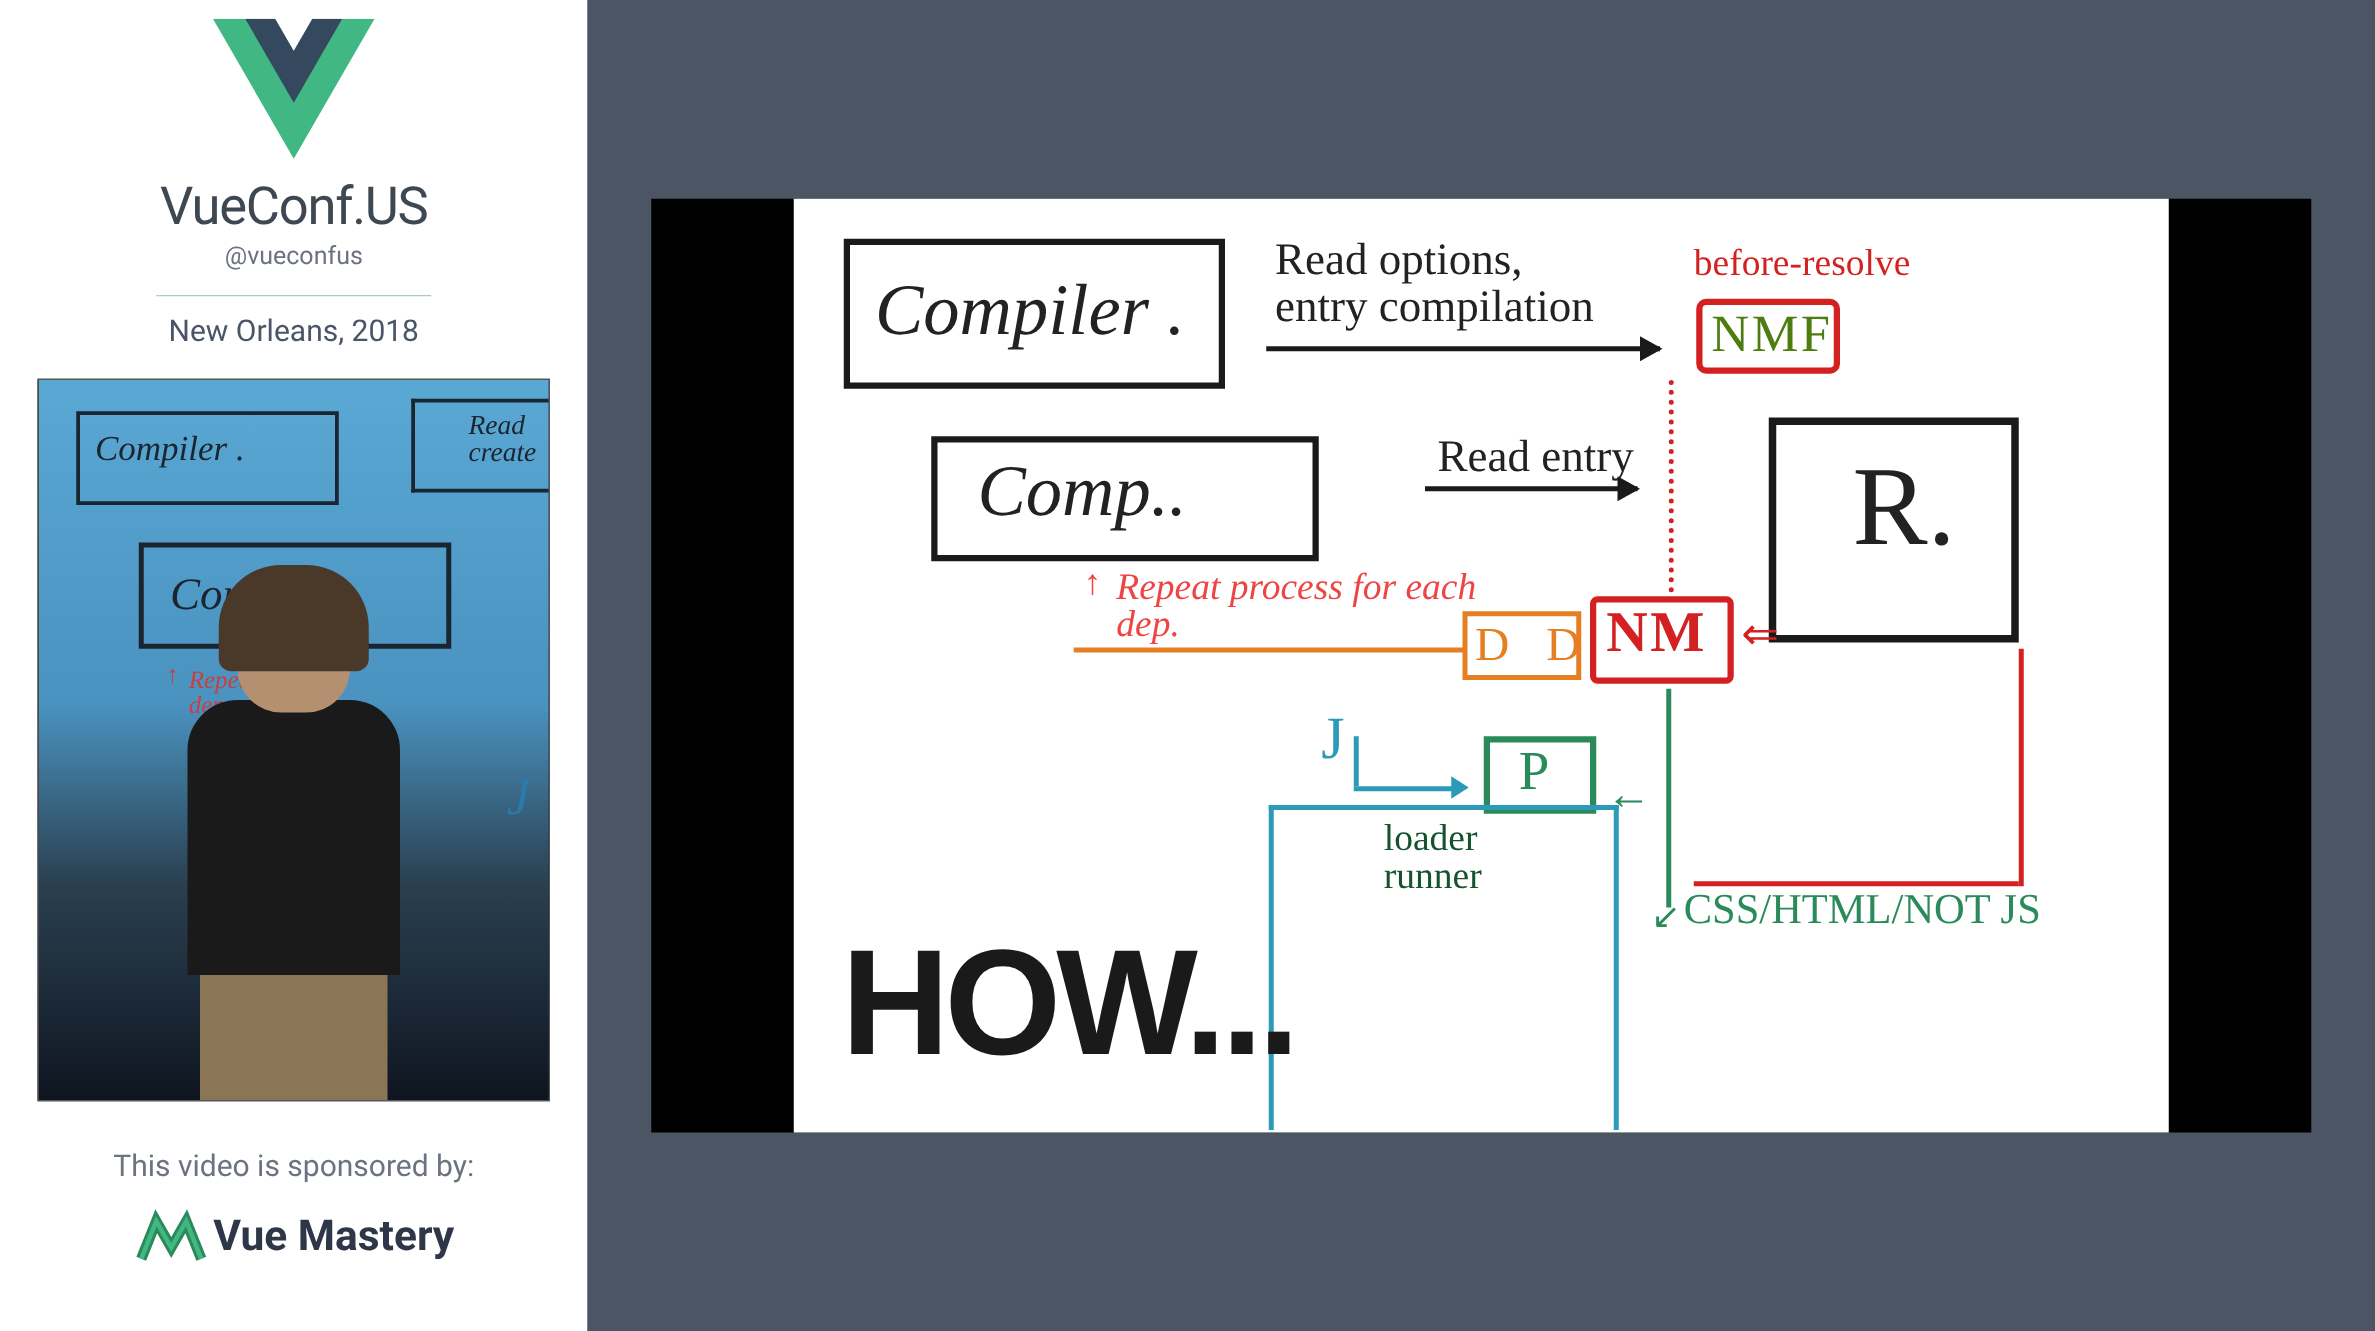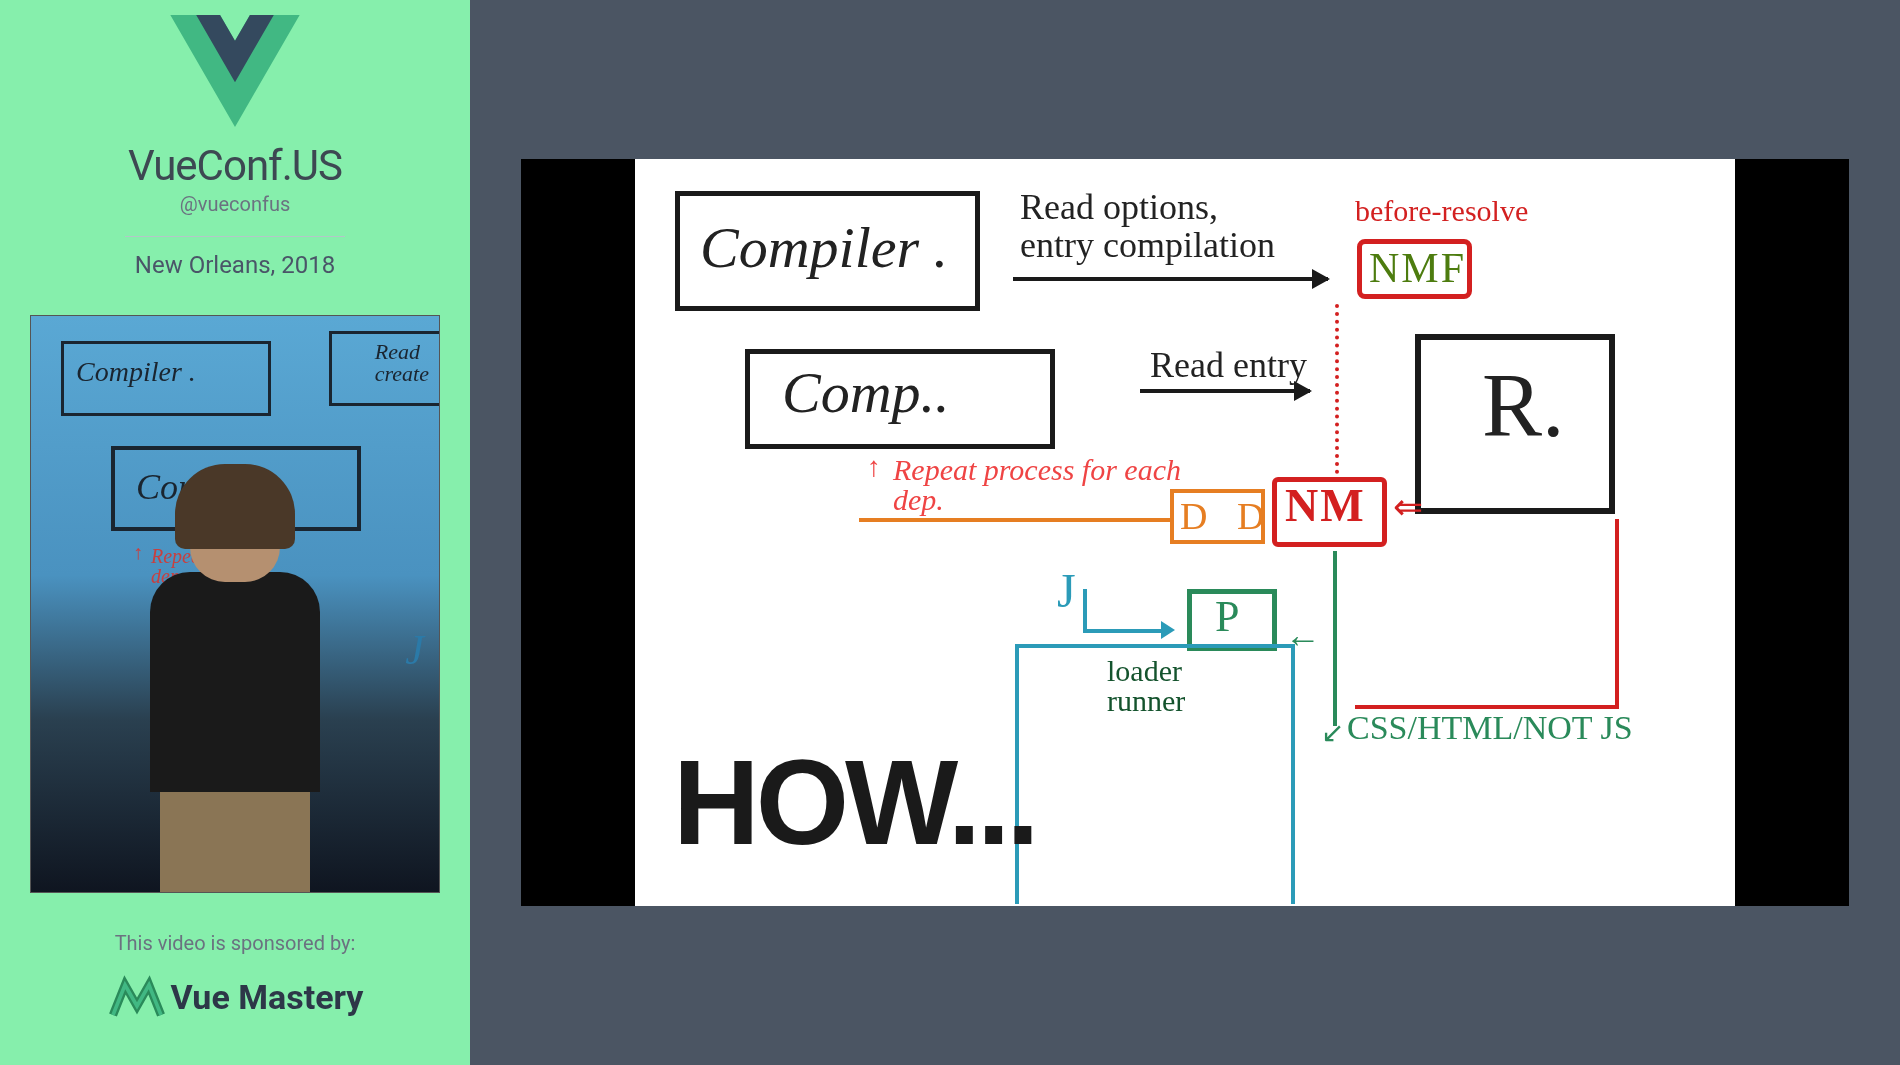--- a/index.html
+++ b/index.html
@@ -7,21 +7,21 @@
       width: 1900px;
       height: 1065px;
       background: #4b5563;
       font-family: -apple-system, BlinkMacSystemFont, 'Segoe UI', Roboto, sans-serif;
       display: flex;
       overflow: hidden;
     }
     .sidebar {
       width: 470px;
       height: 1065px;
-      background: #86efac;
+      background: #ffffff;
       display: flex;
       flex-direction: column;
       align-items: center;
       padding-top: 10px;
     }
     .vue-logo {
       margin-top: 5px;
       margin-bottom: 10px;
     }
     .conf-title {
@@ -37,21 +37,21 @@
     }
     .divider-line {
       width: 220px;
       height: 1px;
       background: #b2c7c7;
       margin: 20px 0 14px 0;
     }
     .location {
       font-size: 24px;
       color: #4a5568;
-      margin-bottom: 36px;
+      margin-bottom: 24px;
     }
     .speaker-thumb {
       width: 410px;
       height: 578px;
       background: #1a2530;
       border: 1px solid #555;
       position: relative;
       overflow: hidden;
     }
     .speaker-bg {
@@ -180,21 +180,21 @@
       position: absolute;
       bottom: 25px;
       left: 30px;
       font-family: 'Arial Black', sans-serif;
       font-size: 90px;
       font-weight: 900;
       color: rgba(10, 20, 30, 0.6);
       letter-spacing: -2px;
     }
     .sponsor-text {
-      font-size: 20px;
+      font-size: 24px;
       color: #6b7280;
       margin-top: 38px;
       margin-bottom: 18px;
     }
     .mastery-logo {
       display: flex;
       align-items: center;
       gap: 4px;
     }
     .mastery-text {

